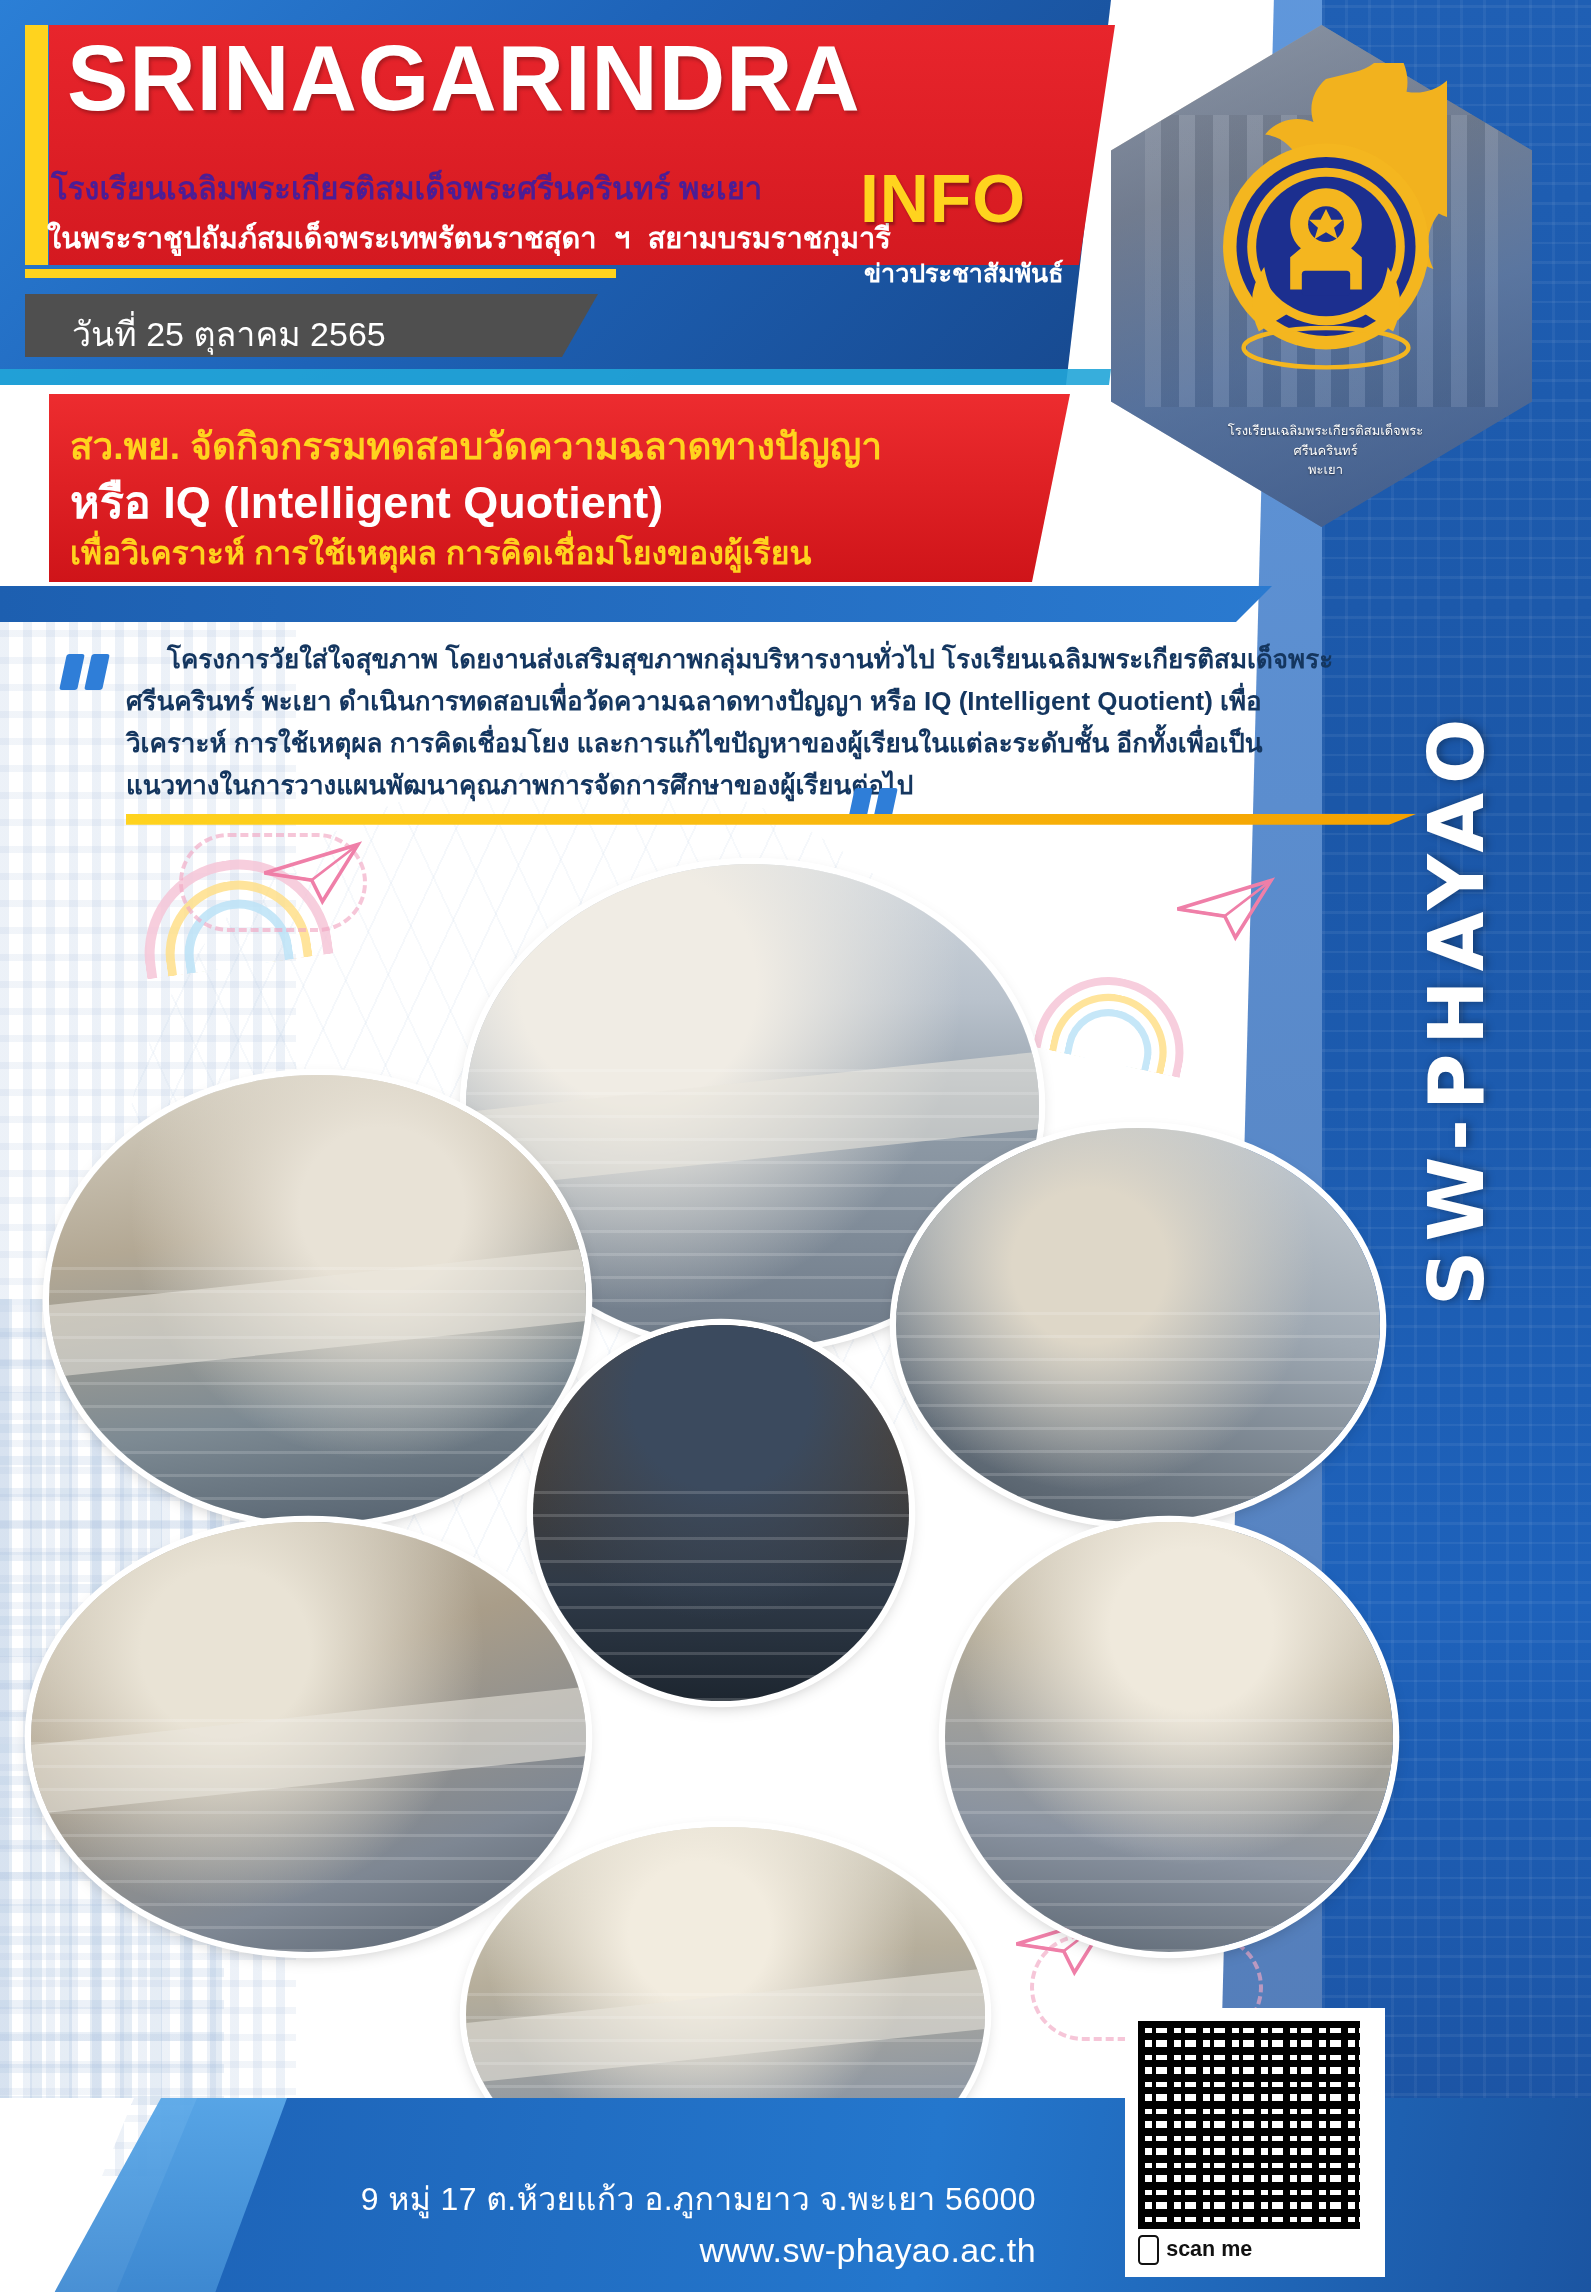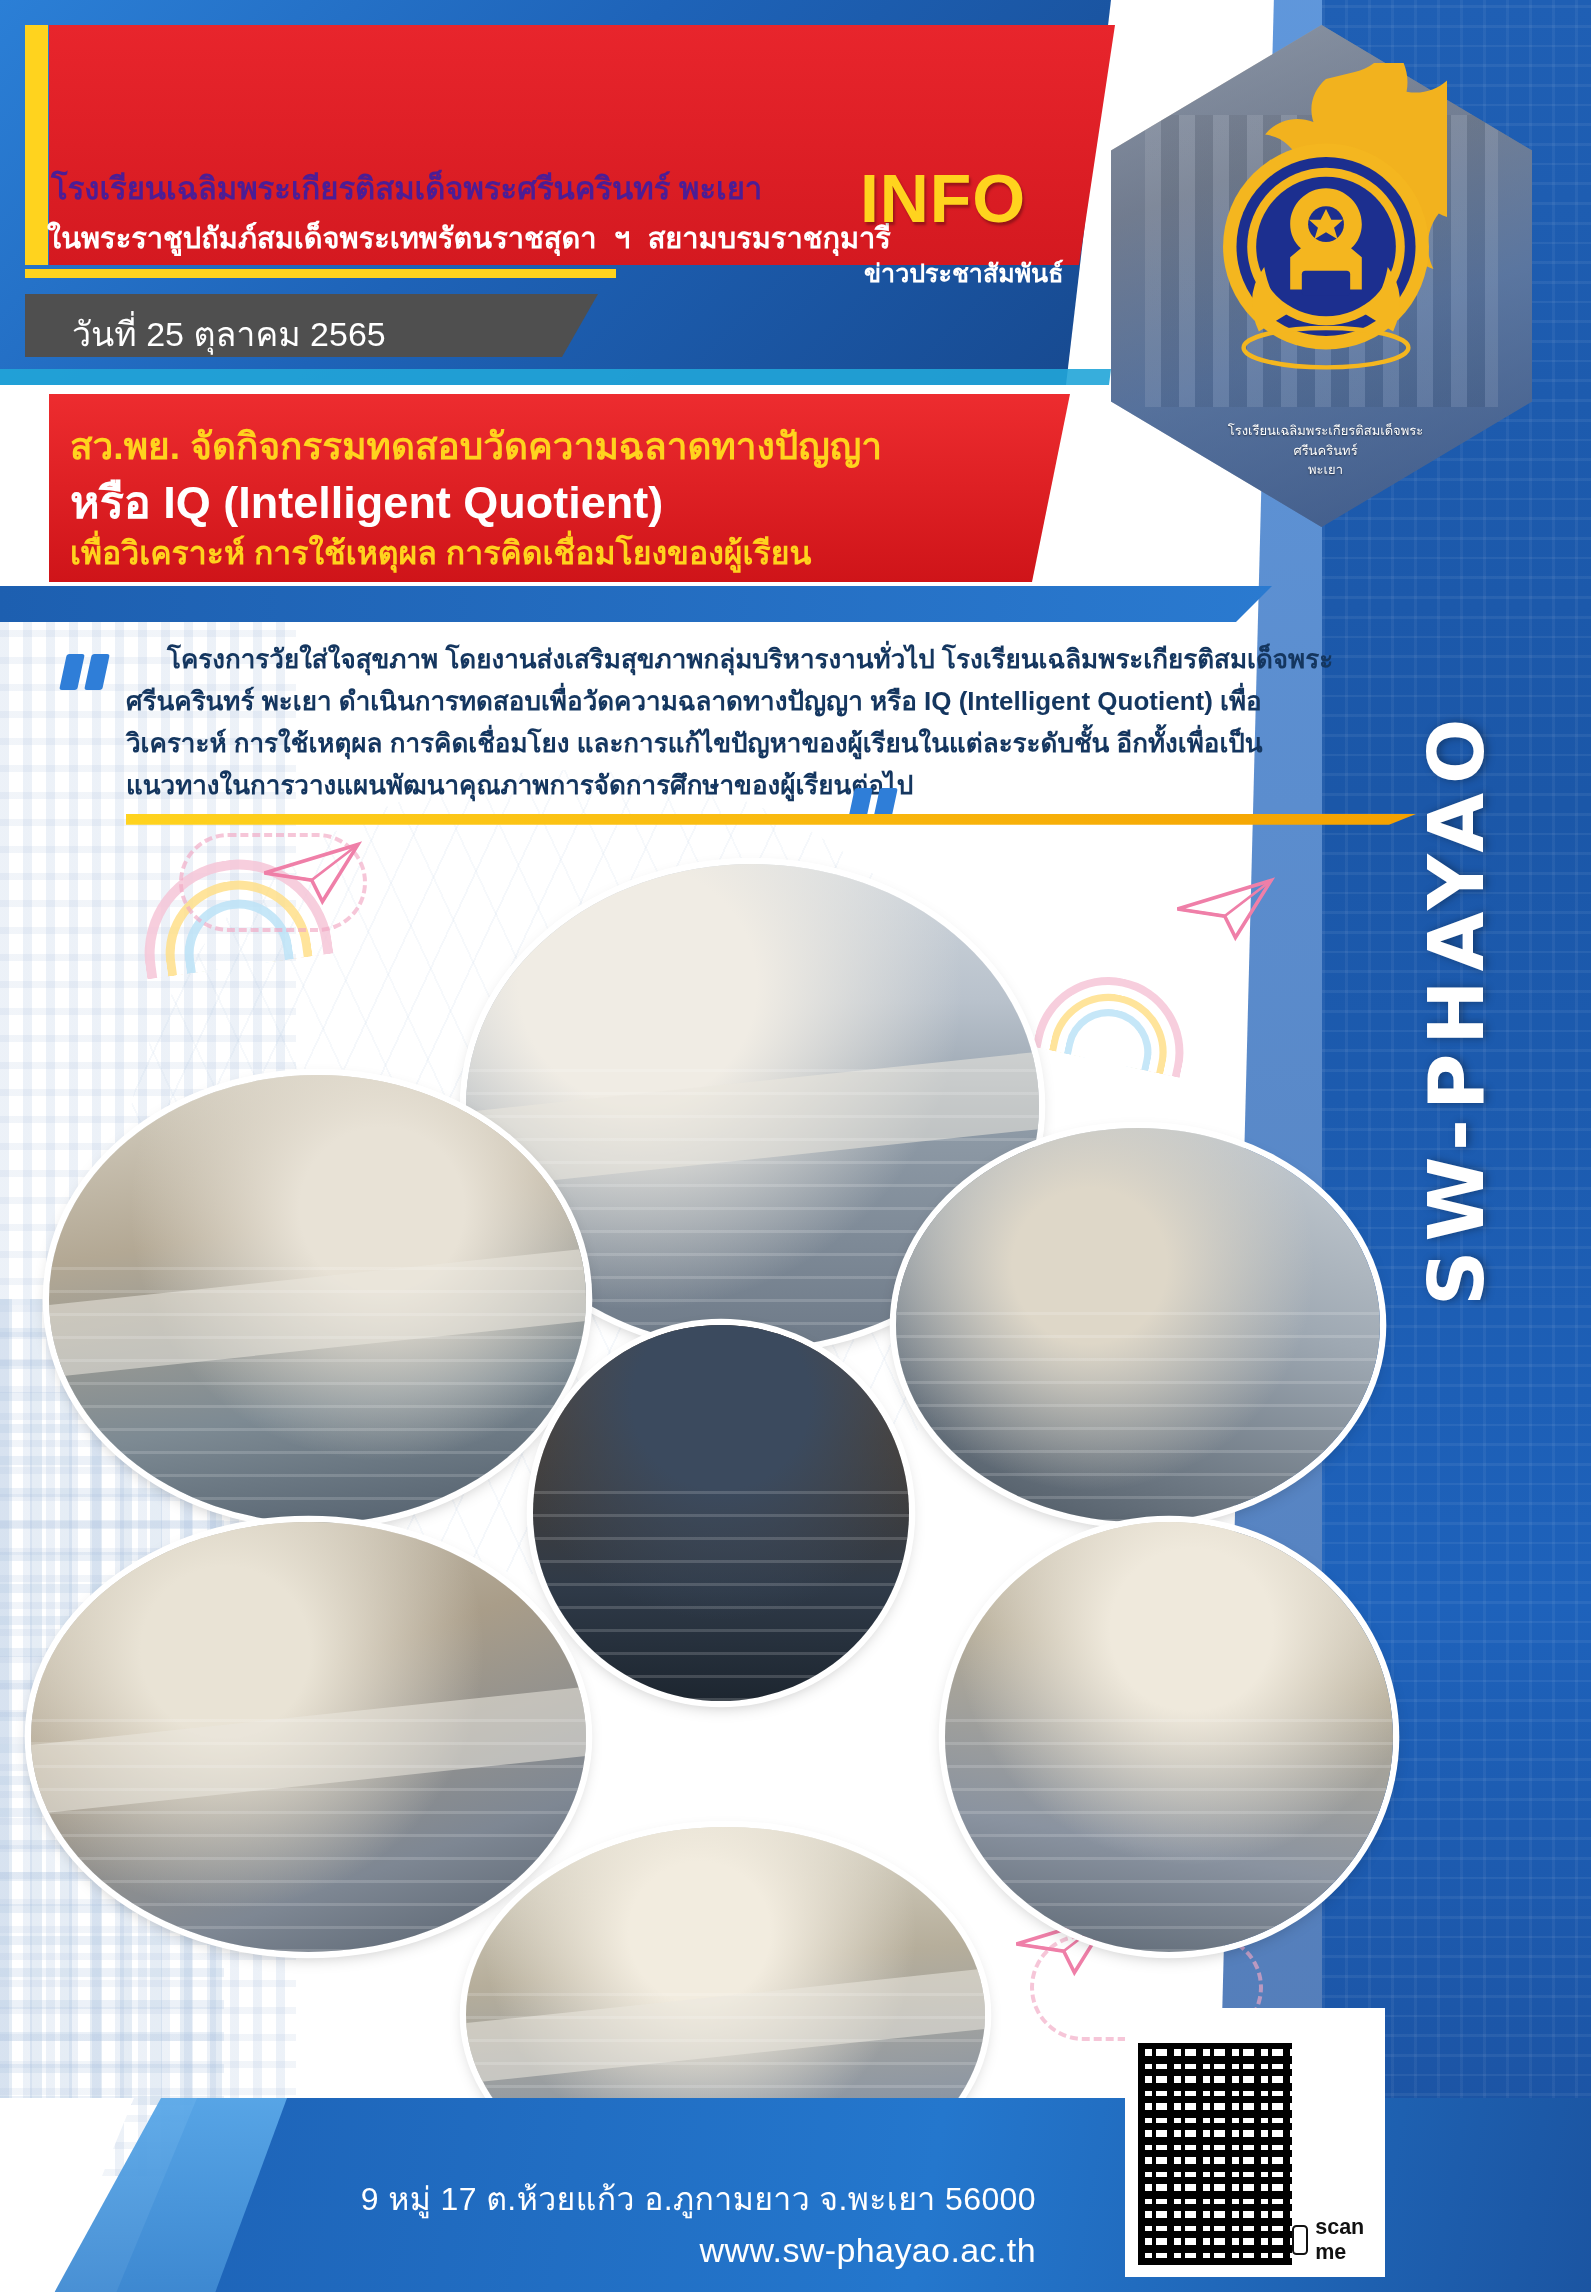--- a/index.html
+++ b/index.html
@@ -317,21 +317,21 @@
     text-align:right; color:#ffffff;margin-top:16px;
   }
   .footer-text div { font-size:32px; line-height:1.55; letter-spacing:0.4px; }
   .footer-url { font-size:34px !important; }
 
   
   .qr-box {
     position:absolute; right: 206px; bottom: 16px;
     width: 260px; height: 269px;
     background:#ffffff; padding:12.5px;
-    display:flex; flex-direction:row; align-items:flex-end;
+    display:flex; flex-direction:column; align-items:flex-start;
   }
   .qr-code {
     width: 222px; height: 222px;
     background-color:#ffffff;
     background-image:
       repeating-linear-gradient(90deg,#000 0 7.2px, #fff 7.2px 14.3px, #000 14.3px 18px, #fff 18px 29px),
       repeating-linear-gradient(0deg,#000 0 7.2px, #fff 7.2px 12.5px, #000 12.5px 19.7px, #fff 19.7px 27px);
     background-blend-mode: multiply;
   }
   .qr-label {
@@ -356,20 +356,21 @@
   <div class="right-blue"></div>
   <div class="vertical-word">SW-PHAYAO</div>
 
   <div class="header-wrap">
     <div class="hdr-blue"></div>
     <div class="hdr-cyan-strip"></div>
     <div class="hdr-red"></div>
     <div class="hdr-yellow-l"></div>
     <div class="hdr-yellow-line"></div>
 
+    <div class="hdr-title">SRINAGARINDRA</div>
     <div class="hdr-line2">โรงเรียนเฉลิมพระเกียรติสมเด็จพระศรีนครินทร์ พะเยา</div>
     <div class="hdr-line3">ในพระราชูปถัมภ์สมเด็จพระเทพรัตนราชสุดา ฯ สยามบรมราชกุมารี</div>
 
     <div class="hdr-info">INFO</div>
     <div class="hdr-info-sub">ข่าวประชาสัมพันธ์</div>
 
     <div class="date-tab">
       <span>วันที่ 25 ตุลาคม 2565</span>
     </div>
 

